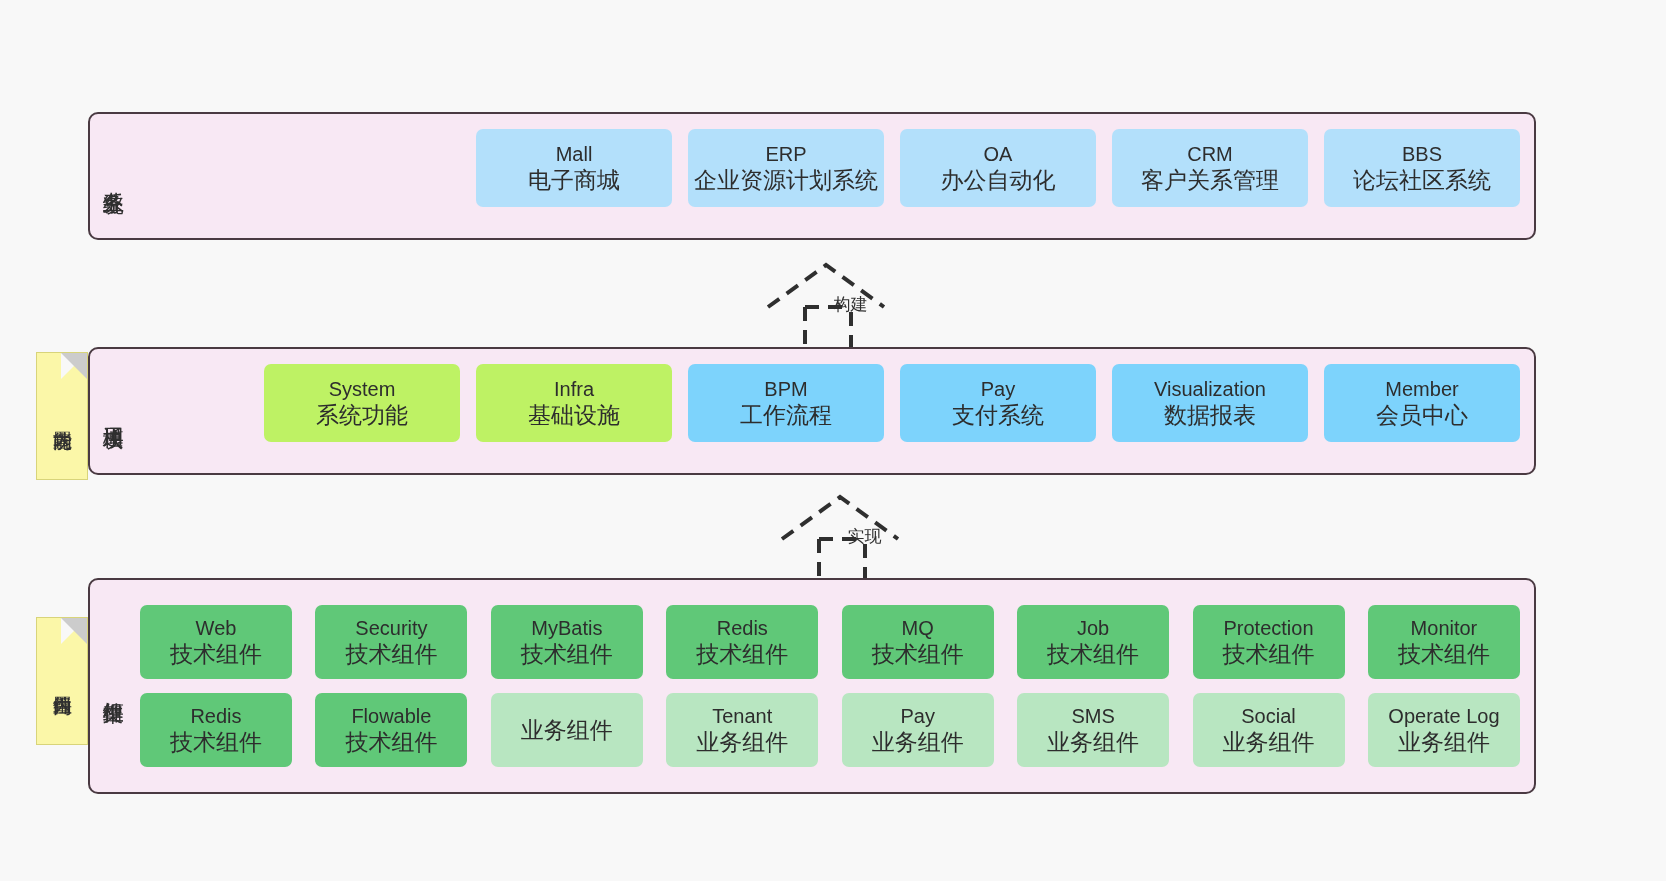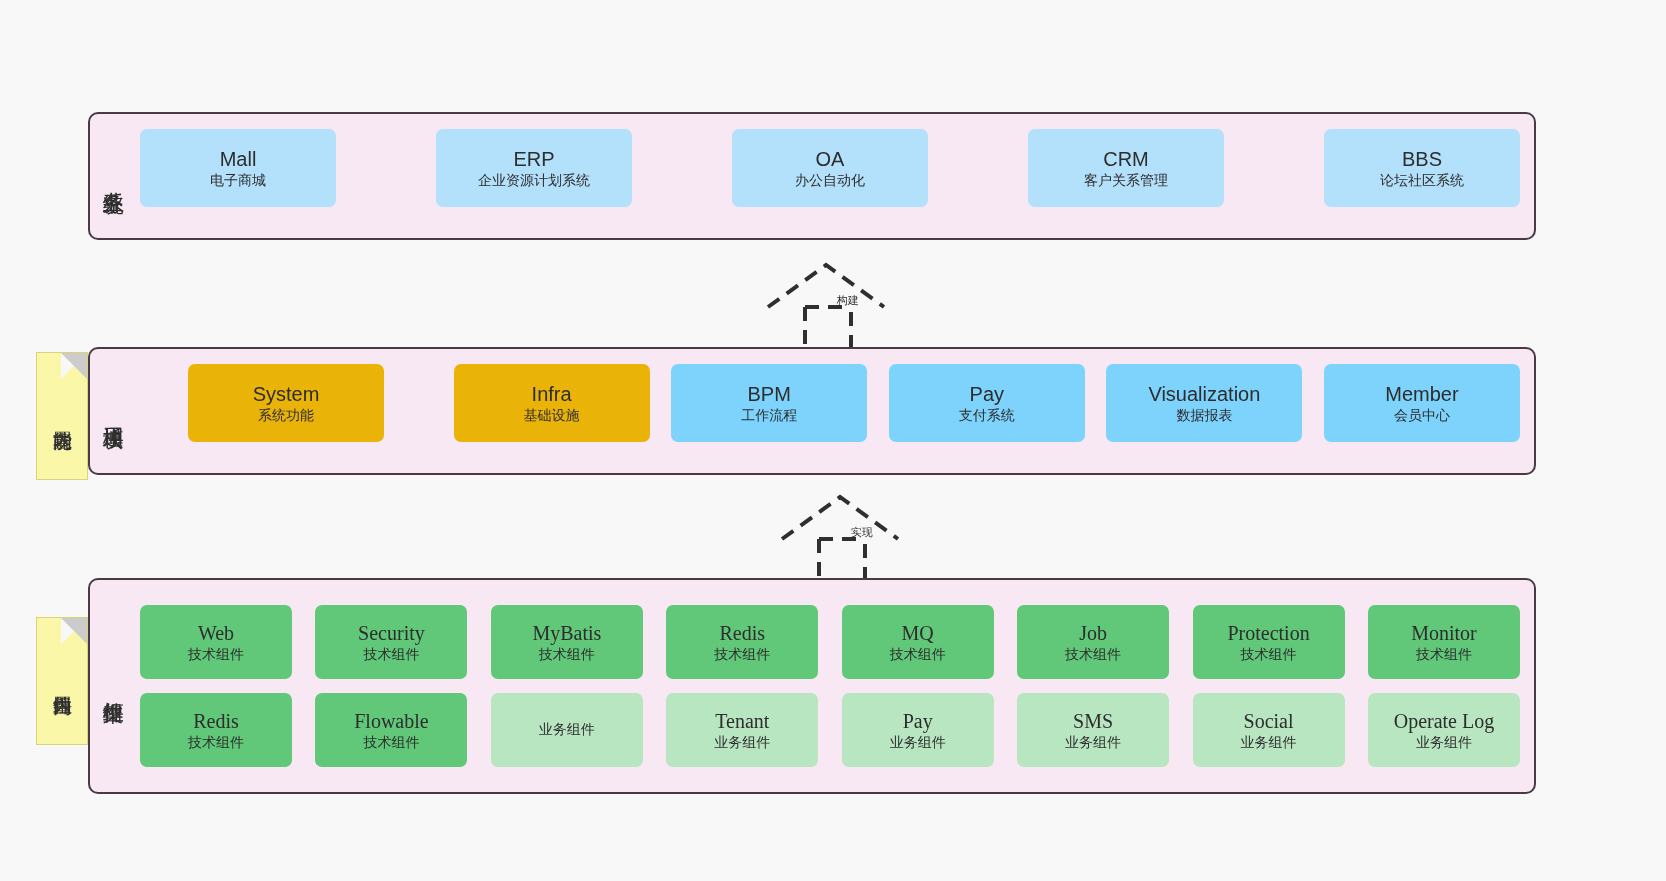--- a/index.html
+++ b/index.html
@@ -43,75 +43,73 @@
     writing-mode: vertical-rl;
     text-orientation: upright;
     color: #2f2f2f;
     white-space: pre;
     padding: 4px 0;
   }
   .layer-body {
     flex: 1 1 auto;
     display: flex;
     align-items: center;
-    justify-content: space-between;
+    justify-content: flex-end;
     padding: 0 14px 16px 4px;
-    gap: 2px;
+    gap: 16px;
   }
   .layer-body.two-rows {
     flex-direction: column;
     justify-content: center;
     gap: 14px;
     padding: 12px 14px 12px 4px;
   }
   .row {
     display: flex;
     width: 100%;
     justify-content: space-between;
     align-items: stretch;
     gap: 0;
-    font-family: Liberation Serif, serif;
   }
 
   
   .node {
     box-sizing: border-box;
     border-radius: 7px;
     display: flex;
     flex-direction: column;
     align-items: center;
     justify-content: center;
     text-align: center;
     line-height: 1.22;
     padding: 4px 6px;
   }
   .node .n-title {
     font-size: 20px;
     color: #2d2d2d;
   }
   .node .n-sub {
-    font-size: 14px;
+    font-size: 23px;
     color: #2d2d2d;
   }
 
   
   .l1 .node {
     width: 196px;
     height: 78px;
     background: #b3e0fb;
   }
   
   .l2 .node {
     width: 196px;
     height: 78px;
     background: #7dd3fc;
   }
   .l2 .node.accent {
-    background: #eab308;
-    margin-left: 48px;
+    background: #bef264;
   }
   
   .l3 .node {
     width: 152px;
     height: 74px;
     background: #60c878;
   }
   .l3 .node.soft {
     background: #b8e6c1;
   }
@@ -166,21 +164,21 @@
     position: absolute;
     left: 0;
     top: 0;
     overflow: visible;
   }
   .connector .conn-label {
     position: absolute;
     left: 50%;
     transform: translateX(-28%);
     top: 38px;
-    font-size: 11px;
+    font-size: 17px;
     color: #2f2f2f;
     background: transparent;
     white-space: nowrap;
   }
 </style>
 </head>
 <body>
 
 <div class="canvas">
 

